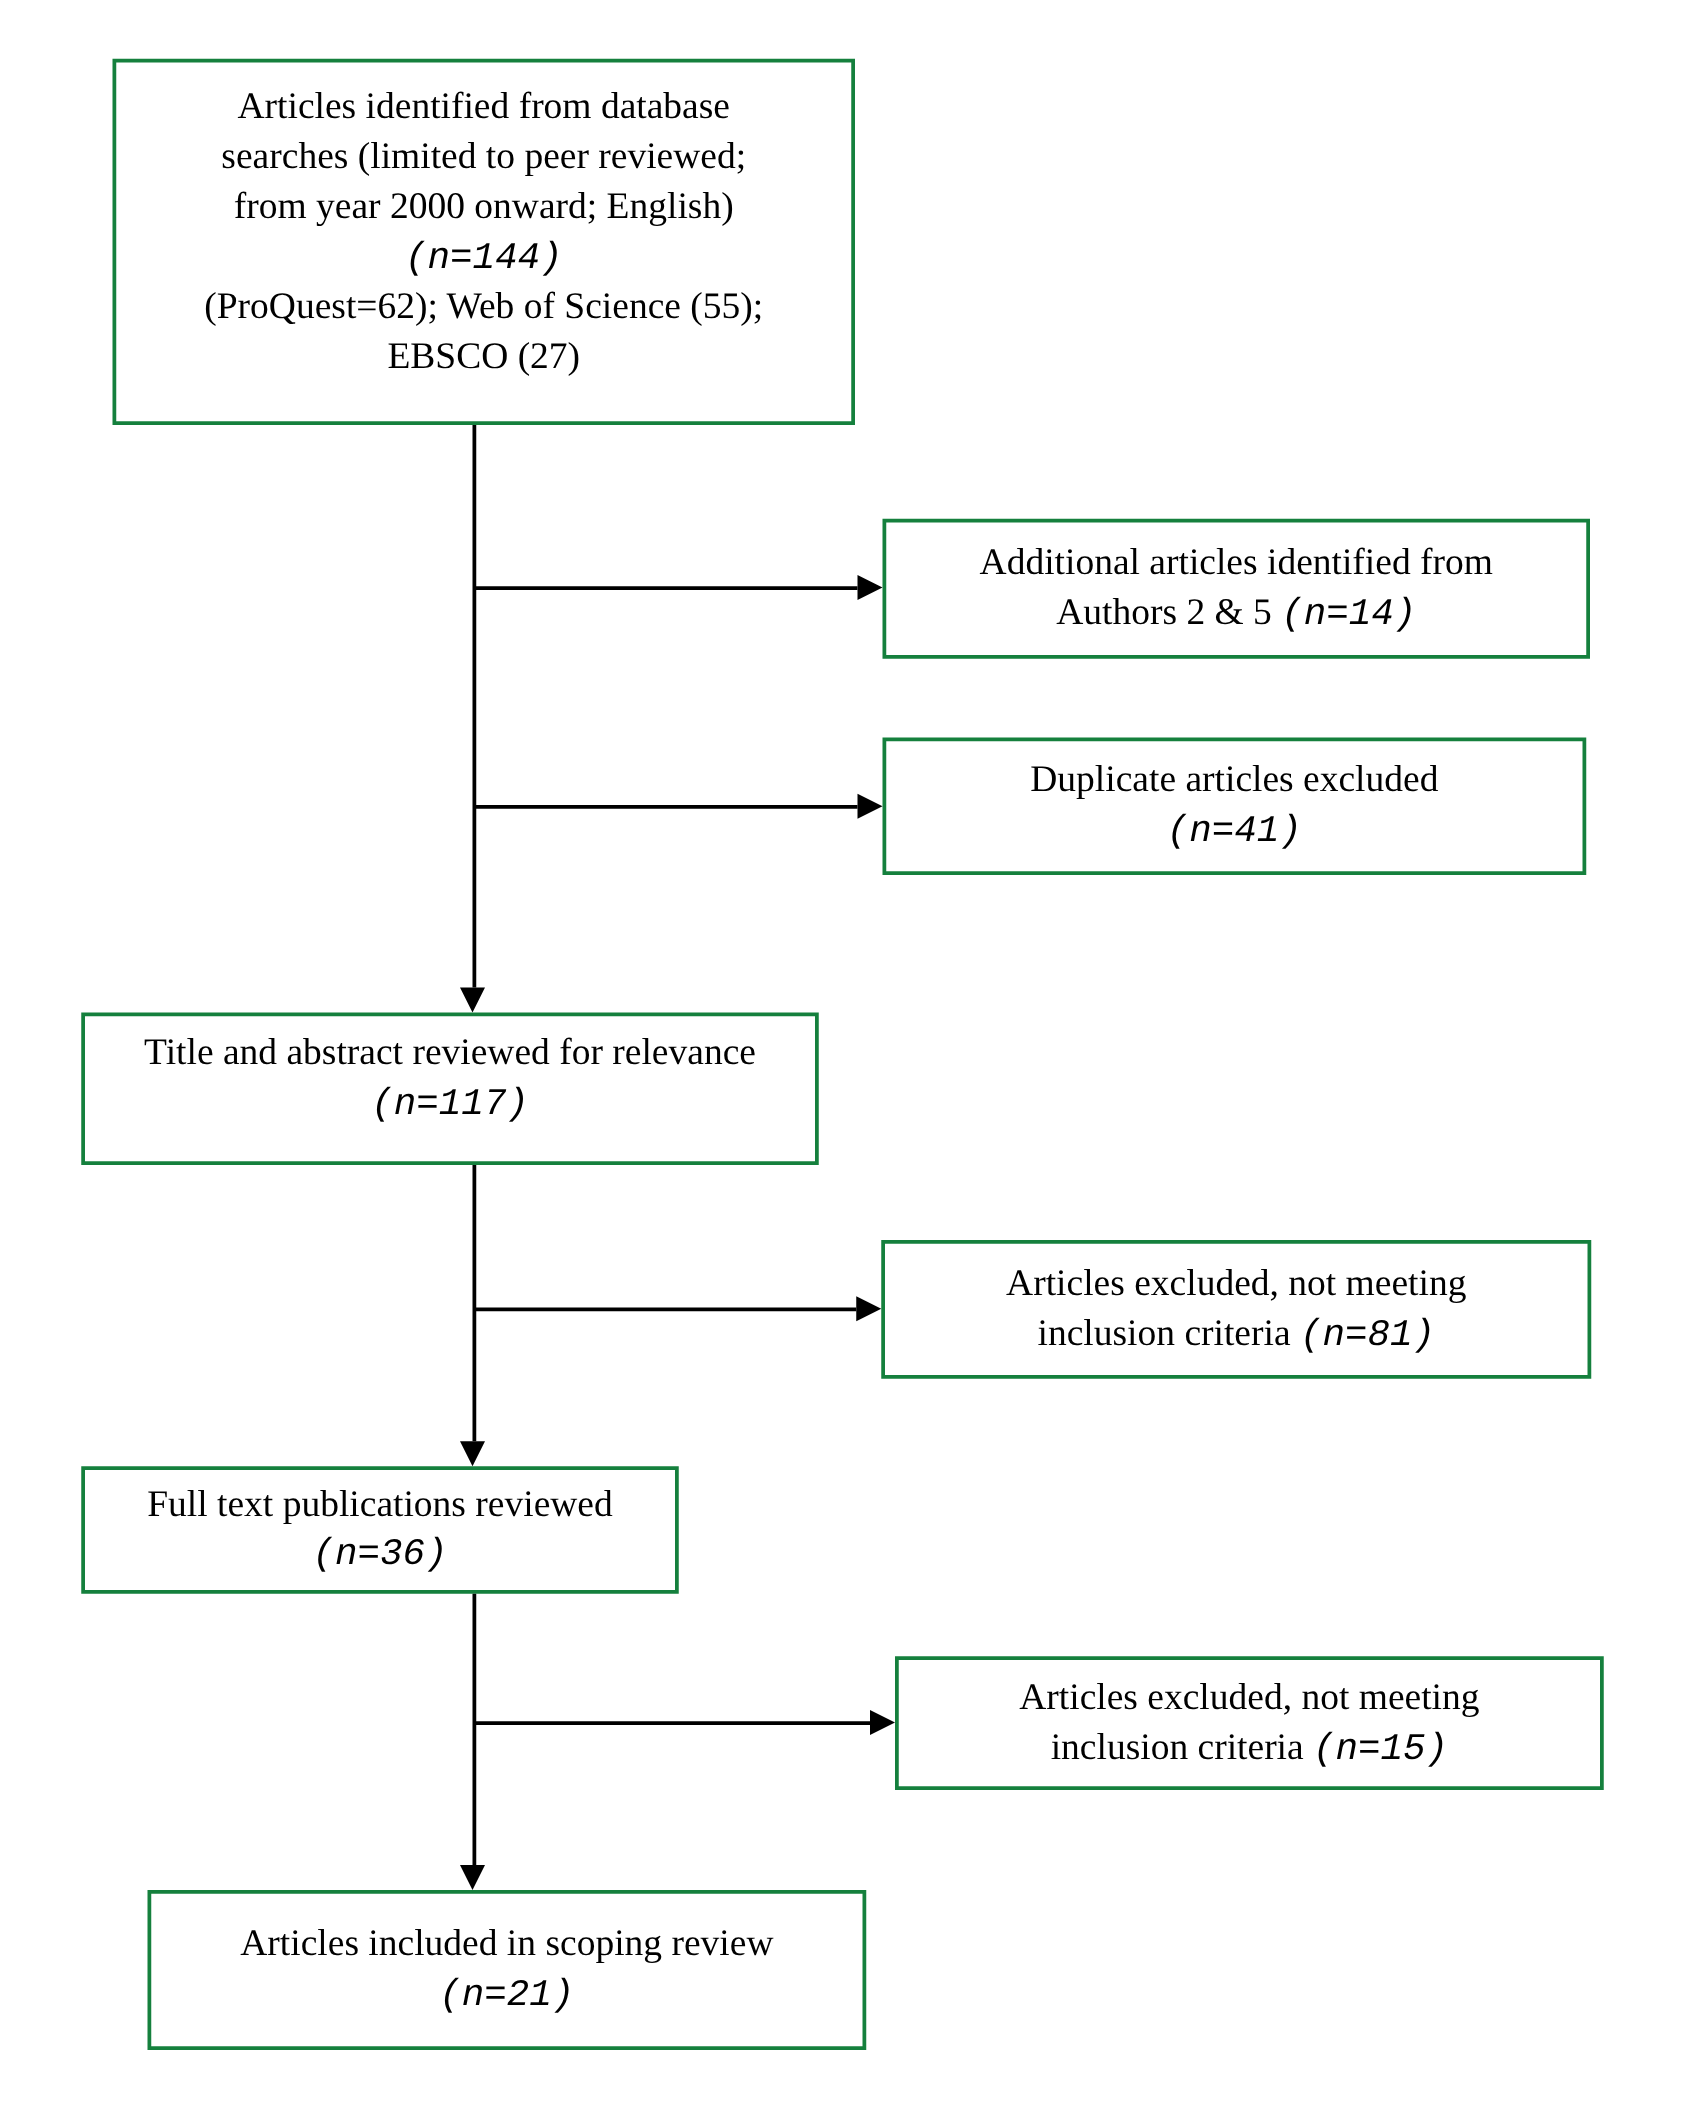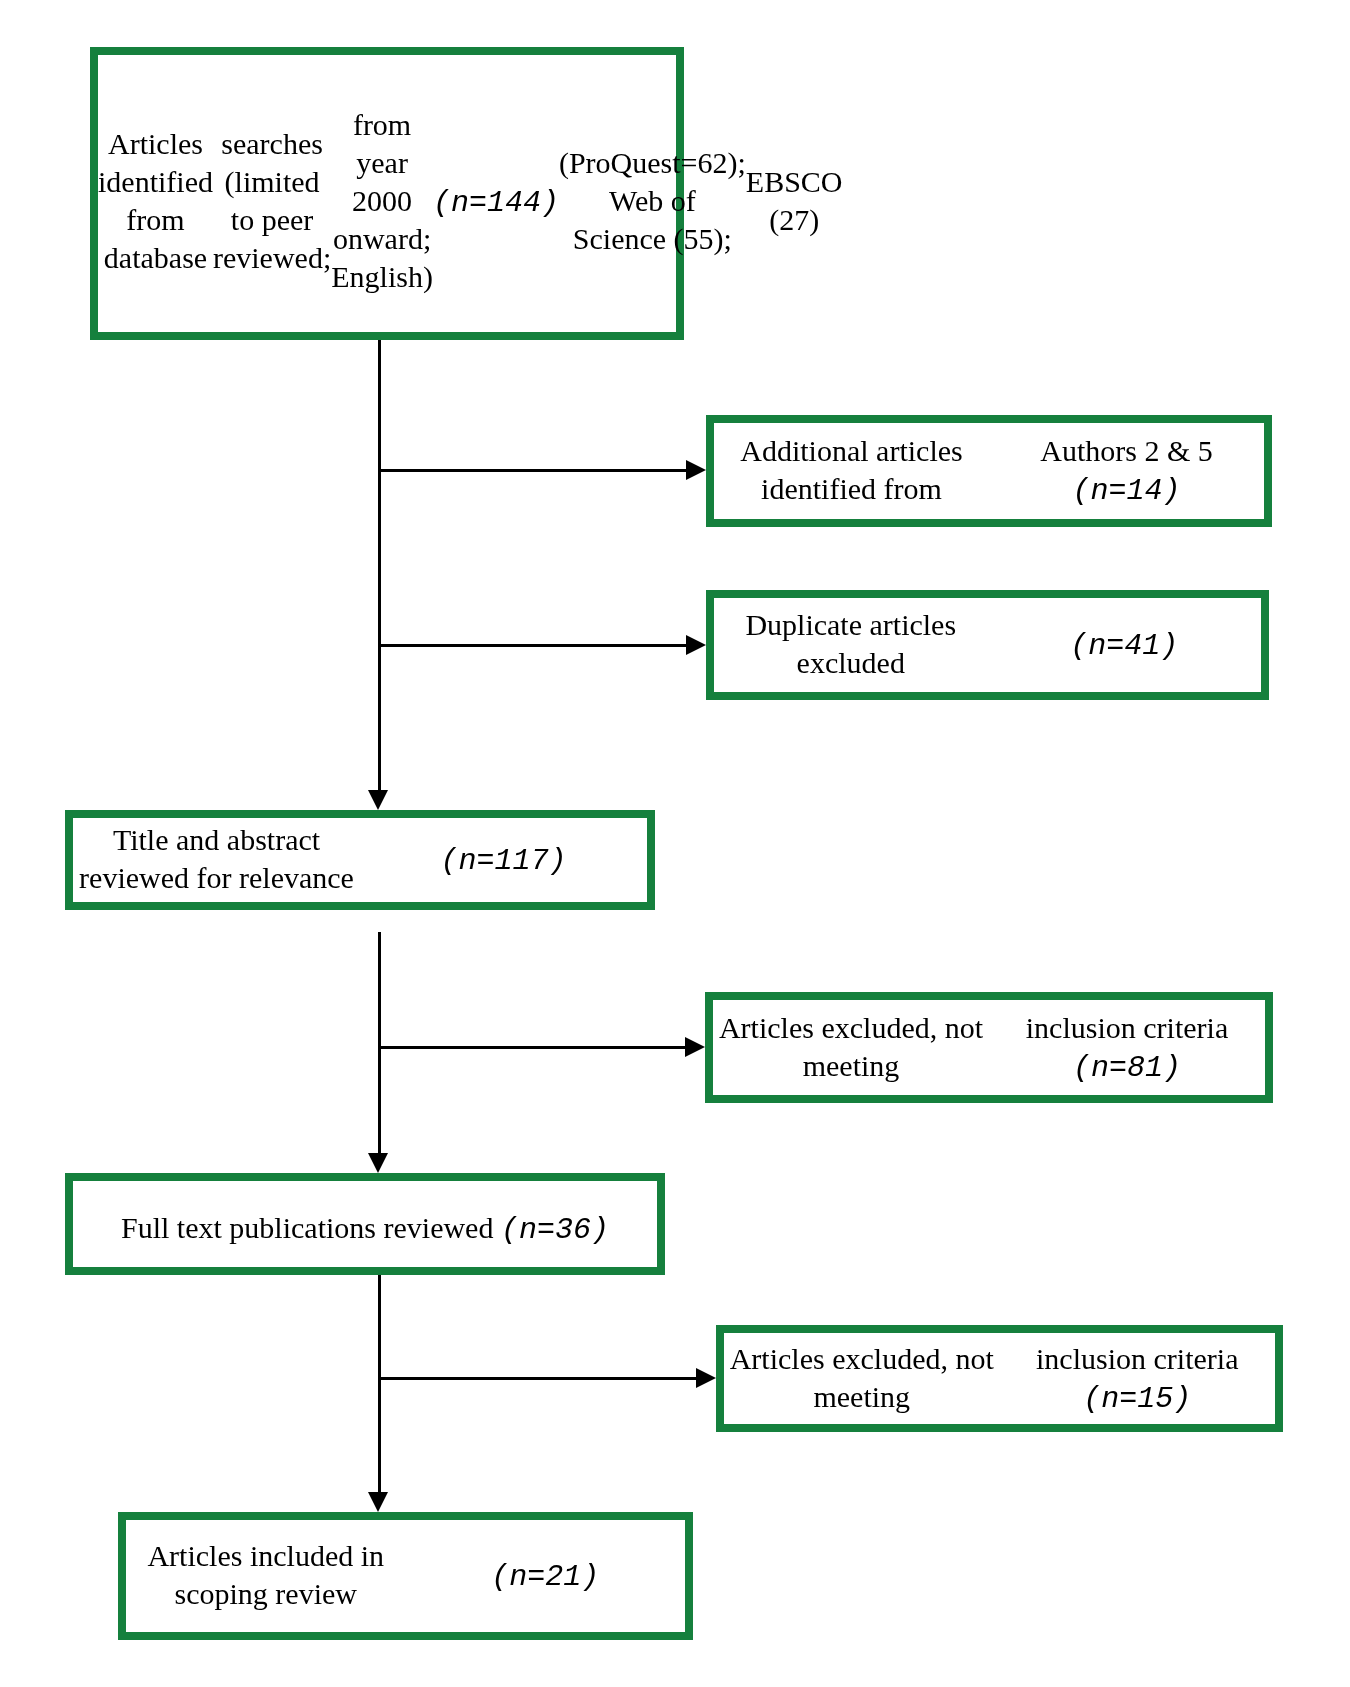--- a/index.html
+++ b/index.html
@@ -12,23 +12,23 @@
     width: 1350px;
     height: 1687px;
     background: #ffffff;
     font-family: "Liberation Serif", "DejaVu Serif", serif;
     color: #000000;
   }
   .box {
     position: absolute;
     box-sizing: border-box;
     background: #ffffff;
-    border: 8px solid #15803d;
+    border: 3px solid #15803d;
     display: flex;
-    flex-direction: row;
+    flex-direction: column;
     justify-content: center;
     align-items: center;
     text-align: center;
     font-size: 30px;
     line-height: 38px;
   }
   .box.top-align {
     justify-content: flex-start;
   }
   .ln {
@@ -79,31 +79,31 @@
   <div class="box" style="left:706px; top:415px; width:566px; height:112px;">
     <div class="ln"><span class="seg">Additional articles identified from</span><em class="seg it"></em><span class="seg"></span></div>
     <div class="ln"><span class="seg">Authors 2 &amp; 5 </span><em class="seg it">(n=14)</em><span class="seg"></span></div>
   </div>
 
   <div class="box" style="left:706px; top:590px; width:563px; height:110px;">
     <div class="ln"><span class="seg">Duplicate articles excluded</span><em class="seg it"></em><span class="seg"></span></div>
     <div class="ln"><span class="seg"></span><em class="seg it">(n=41)</em><span class="seg"></span></div>
   </div>
 
-  <div class="box top-align" style="left:65px; top:810px; width:590px; height:100px; ">
+  <div class="box top-align" style="left:65px; top:810px; width:590px; height:122px; padding-top:10px;">
     <div class="ln"><span class="seg">Title and abstract reviewed for relevance</span><em class="seg it"></em><span class="seg"></span></div>
     <div class="ln"><span class="seg"></span><em class="seg it">(n=117)</em><span class="seg"></span></div>
   </div>
 
   <div class="box" style="left:705px; top:992px; width:568px; height:111px;">
     <div class="ln"><span class="seg">Articles excluded, not meeting</span><em class="seg it"></em><span class="seg"></span></div>
     <div class="ln"><span class="seg">inclusion criteria </span><em class="seg it">(n=81)</em><span class="seg"></span></div>
   </div>
 
-  <div class="box top-align" style="left:65px; top:1173px; width:600px; height:102px; padding-top:9px;">
+  <div class="box top-align" style="left:65px; top:1173px; width:478px; height:102px; padding-top:9px;">
     <div class="ln"><span class="seg">Full text publications reviewed </span><em class="seg it">(n=36)</em><span class="seg"></span></div>
   </div>
 
   <div class="box" style="left:716px; top:1325px; width:567px; height:107px;">
     <div class="ln"><span class="seg">Articles excluded, not meeting</span><em class="seg it"></em><span class="seg"></span></div>
     <div class="ln"><span class="seg">inclusion criteria </span><em class="seg it">(n=15)</em><span class="seg"></span></div>
   </div>
 
   <div class="box" style="left:118px; top:1512px; width:575px; height:128px;">
     <div class="ln"><span class="seg">Articles included in scoping review</span><em class="seg it"></em><span class="seg"></span></div>

